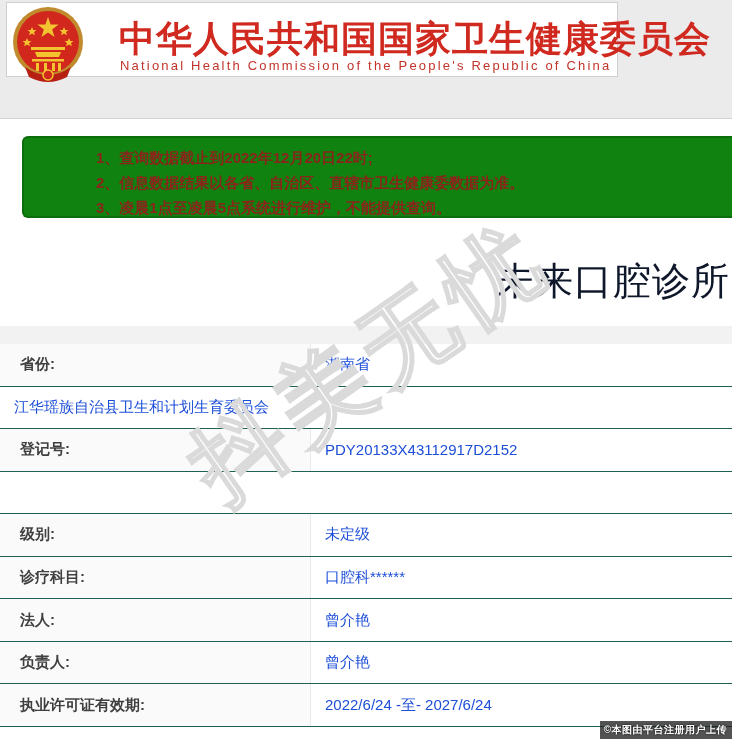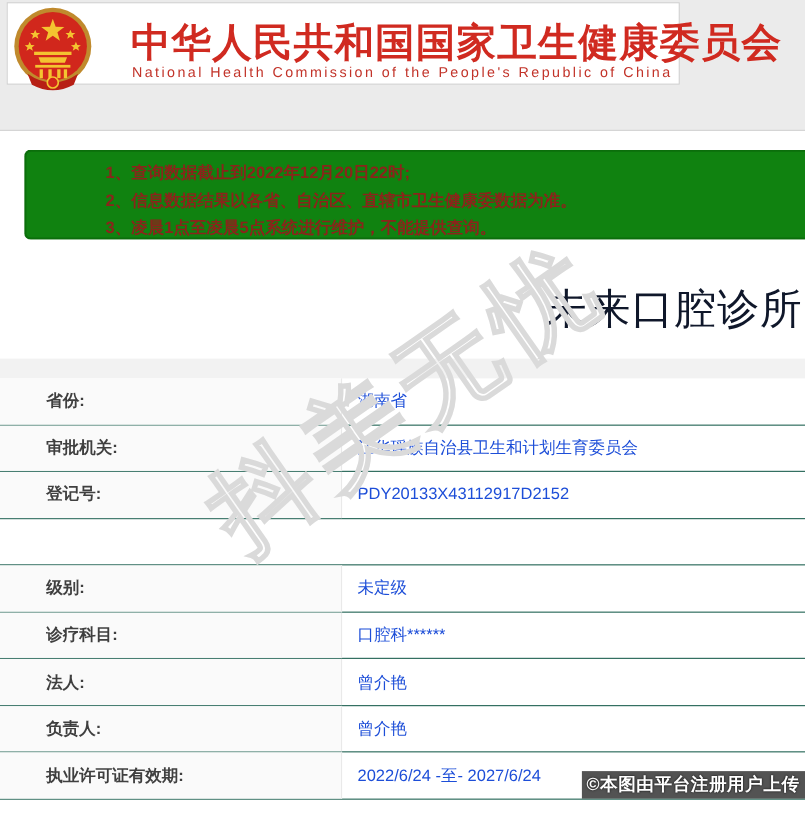--- a/index.html
+++ b/index.html
@@ -108,39 +108,39 @@
     height: 42.56px;
     border-bottom: 1px solid #1e6152;
     align-items: center;
     background: transparent;
   }
   .info-label {
     width: 311px; height: 100%;
     background: #fafafa;
     border-right: 1px solid #e9e9e9;
     display: flex; align-items: center;
-    padding-left: 42px;
+    padding-left: 20px;
     font-size: 15px; font-weight: bold;
     color: #3f3f3f;
     flex: none;
   }
   .info-value {
     flex: 1; height: 100%;
     display: flex; align-items: center;
     padding-left: 14px;
     font-size: 15px;
     color: #1d4ed8;
   }
 
   
   .photo-badge {
-    position: absolute; right: 0; bottom: 17px;
+    position: absolute; right: 0; bottom: 4px;
     background: rgba(35, 35, 35, 0.78);
     color: #ffffff;
-    font-size: 16px; font-weight: bold;
+    font-size: 10px; font-weight: bold;
     padding: 2px 5px 2px 4px;
     letter-spacing: 0.5px;
     text-shadow: 0 0 2px #000;
     z-index: 6;
     white-space: nowrap;
   }
 </style>
 </head>
 <body>
 
@@ -185,21 +185,20 @@
 
 <div class="watermark">抖美无忧</div>
 
 <div class="table-top-strip"></div>
 <div class="info-table">
   <div class="info-row">
     <div class="info-label">省份:</div>
     <div class="info-value">湖南省</div>
   </div>
   <div class="info-row">
-    <div class="info-label">审批机关:</div>
     <div class="info-value">江华瑶族自治县卫生和计划生育委员会</div>
   </div>
   <div class="info-row">
     <div class="info-label">登记号:</div>
     <div class="info-value">PDY20133X43112917D2152</div>
   </div>
   <div class="info-row">
   </div>
   <div class="info-row">
     <div class="info-label">级别:</div>

